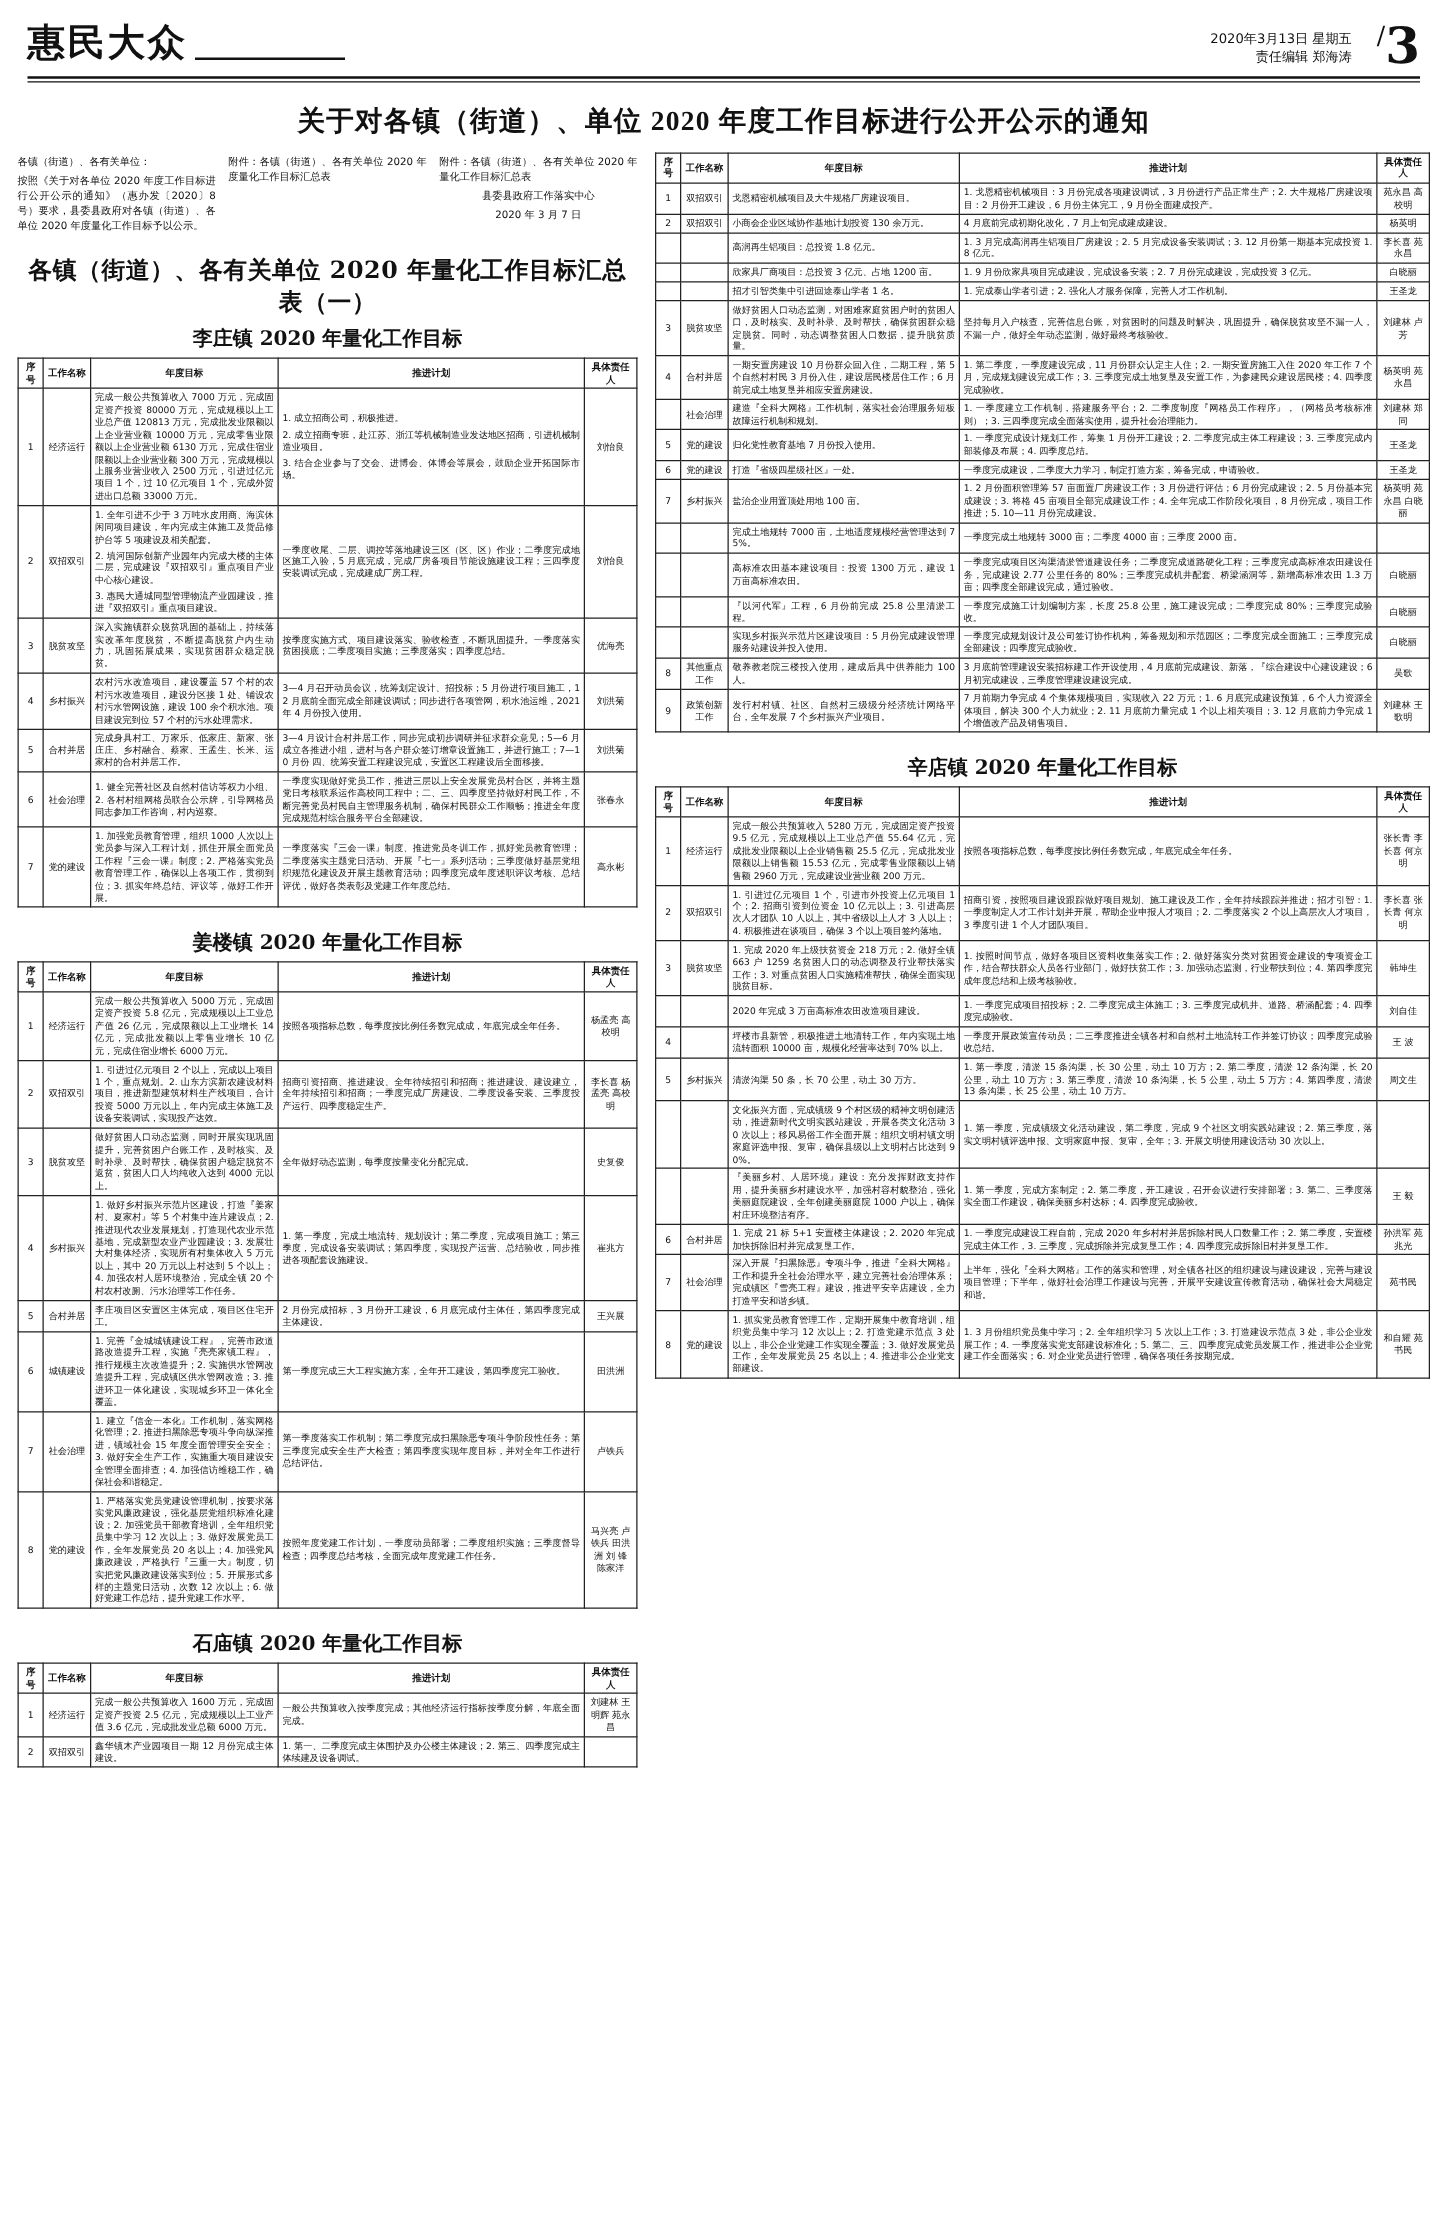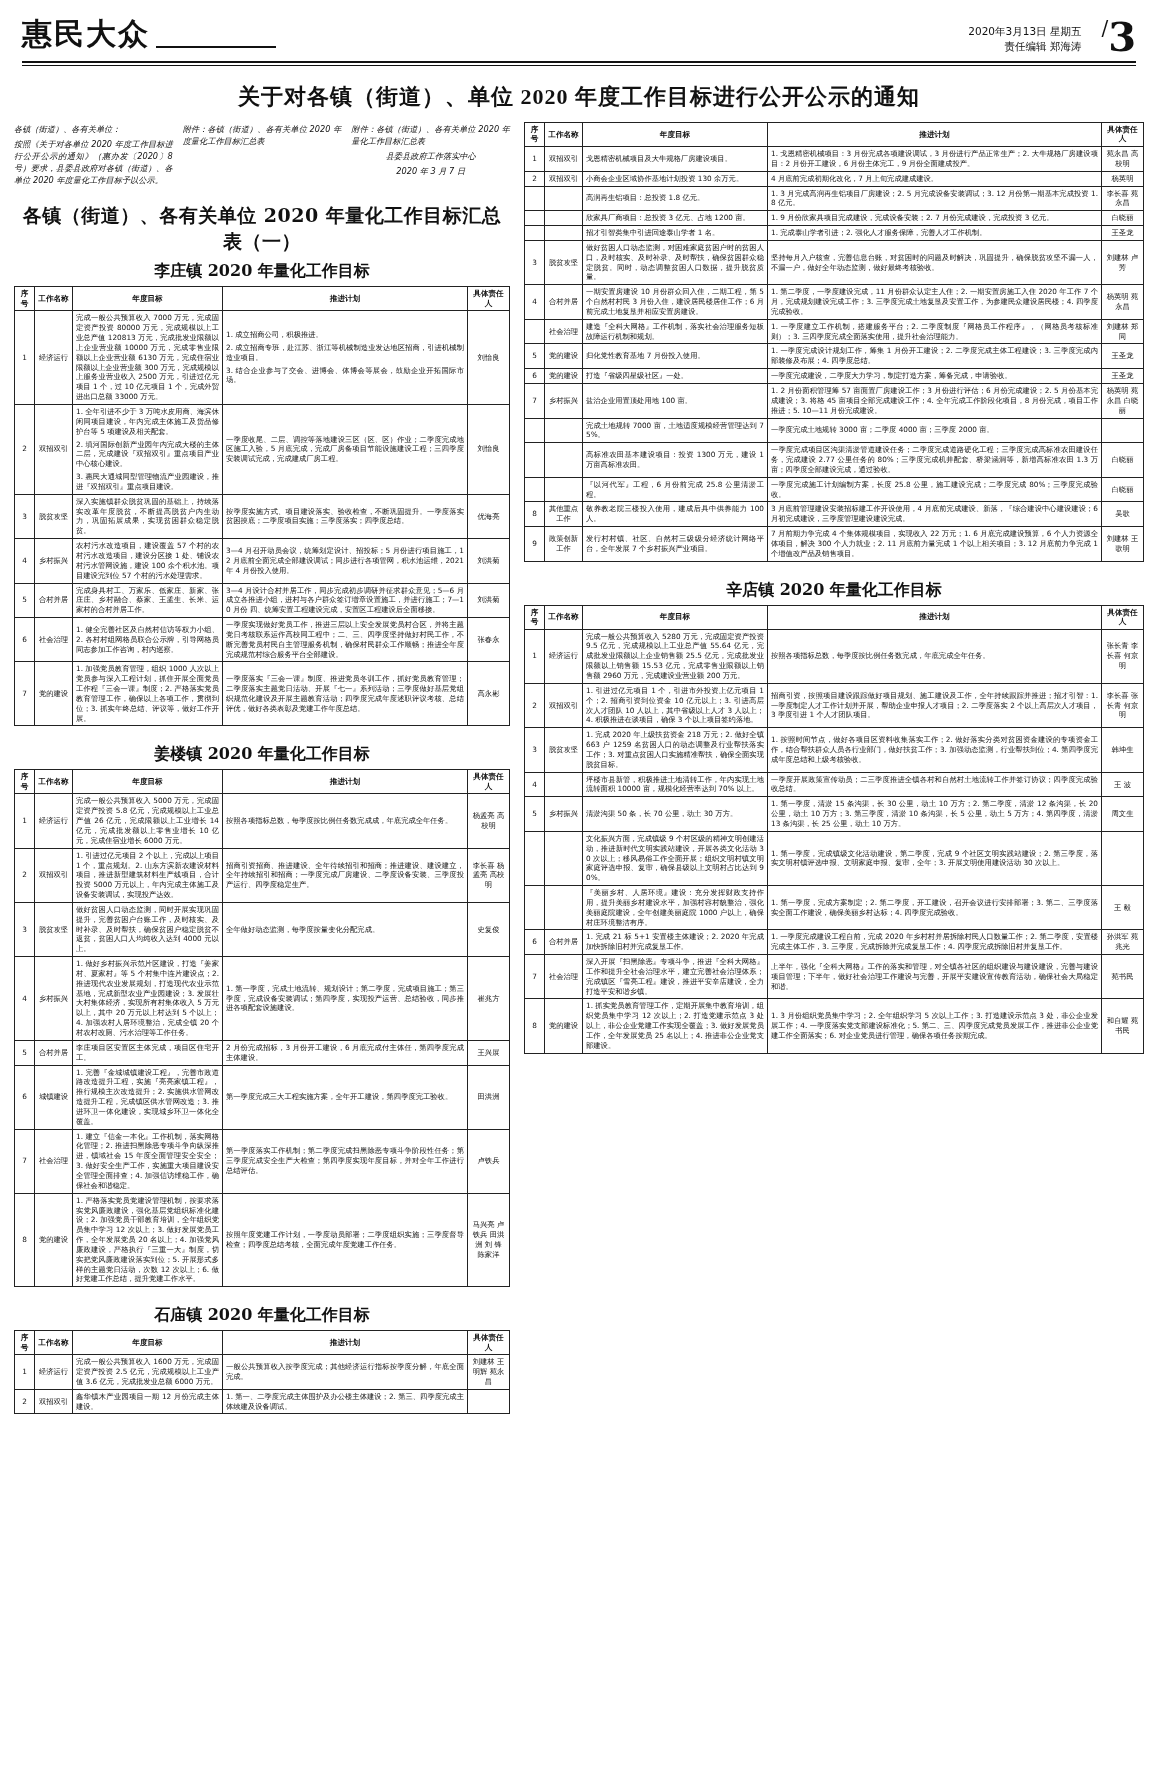--- a/index.html
+++ b/index.html
@@ -34,21 +34,21 @@
   }
 
   
   .cols{display:flex;gap:14px;padding:0 14px 18px 14px;align-items:flex-start;}
   .col{flex:1 1 0;min-width:0;}
   .col-left{width:496px;flex:0 0 496px;}
   .col-right{width:620px;flex:1 1 auto;}
 
   
   .notice{display:flex;gap:10px;font-size:8.2px;line-height:1.45;padding:2px 0 8px 0;}
-  .notice .nc{flex:1 1 0;text-align:justify;font-style:italic;}
+  .notice .nc{flex:1 1 0;text-align:justify;}
   .notice .nc p{margin:0 0 3px 0;}
   .sig{text-align:center;}
   .sig p{margin:0 0 2px 0;}
 
   
   .sec-title{
     text-align:center;font-family:"DejaVu Serif","Liberation Serif",serif;
     font-weight:bold;font-size:19px;padding:6px 0 2px 0;letter-spacing:.5px;
   }
   .sub-title{
@@ -556,20 +556,31 @@
               <td class="cell-name"></td>
               <td class="body">
                 <p>『以河代军』工程，6 月份前完成 25.8 公里清淤工程。</p>
               </td>
               <td class="body">
                 <p>一季度完成施工计划编制方案，长度 25.8 公里，施工建设完成；二季度完成 80%；三季度完成验收。</p>
               </td>
               <td class="cell-resp">白晓丽</td>
             </tr>
             <tr>
+              <td class="cell-no"></td>
+              <td class="cell-name"></td>
+              <td class="body">
+                <p>实现乡村振兴示范片区建设项目：5 月份完成建设管理服务站建设并投入使用。</p>
+              </td>
+              <td class="body">
+                <p>一季度完成规划设计及公司签订协作机构，筹备规划和示范园区；二季度完成全面施工；三季度完成全部建设；四季度完成验收。</p>
+              </td>
+              <td class="cell-resp">白晓丽</td>
+            </tr>
+            <tr>
               <td class="cell-no">8</td>
               <td class="cell-name">其他重点工作</td>
               <td class="body">
                 <p>敬养教老院三楼投入使用，建成后具中供养能力 100 人。</p>
               </td>
               <td class="body">
                 <p>3 月底前管理建设安装招标建工作开设使用，4 月底前完成建设、新落，『综合建设中心建设建设；6 月初完成建设，三季度管理建设建设完成。</p>
               </td>
               <td class="cell-resp">吴歌</td>
             </tr>
@@ -635,20 +646,31 @@
               <td class="cell-name">脱贫攻坚</td>
               <td class="body">
                 <p>1. 完成 2020 年上级扶贫资金 218 万元；2. 做好全镇 663 户 1259 名贫困人口的动态调整及行业帮扶落实工作；3. 对重点贫困人口实施精准帮扶，确保全面实现脱贫目标。</p>
               </td>
               <td class="body">
                 <p>1. 按照时间节点，做好各项目区资料收集落实工作；2. 做好落实分类对贫困资金建设的专项资金工作，结合帮扶群众人员各行业部门，做好扶贫工作；3. 加强动态监测，行业帮扶到位；4. 第四季度完成年度总结和上级考核验收。</p>
               </td>
               <td class="cell-resp">韩坤生</td>
             </tr>
             <tr>
+              <td class="cell-no"></td>
+              <td class="cell-name"></td>
+              <td class="body">
+                <p>2020 年完成 3 万亩高标准农田改造项目建设。</p>
+              </td>
+              <td class="body">
+                <p>1. 一季度完成项目招投标；2. 二季度完成主体施工；3. 三季度完成机井、道路、桥涵配套；4. 四季度完成验收。</p>
+              </td>
+              <td class="cell-resp">刘自佳</td>
+            </tr>
+            <tr>
               <td class="cell-no">4</td>
               <td class="cell-name"></td>
               <td class="body">
                 <p>坪楼市县新管，积极推进土地清转工作，年内实现土地流转面积 10000 亩，规模化经营率达到 70% 以上。</p>
               </td>
               <td class="body">
                 <p>一季度开展政策宣传动员；二三季度推进全镇各村和自然村土地流转工作并签订协议；四季度完成验收总结。</p>
               </td>
               <td class="cell-resp">王 波</td>
             </tr>

